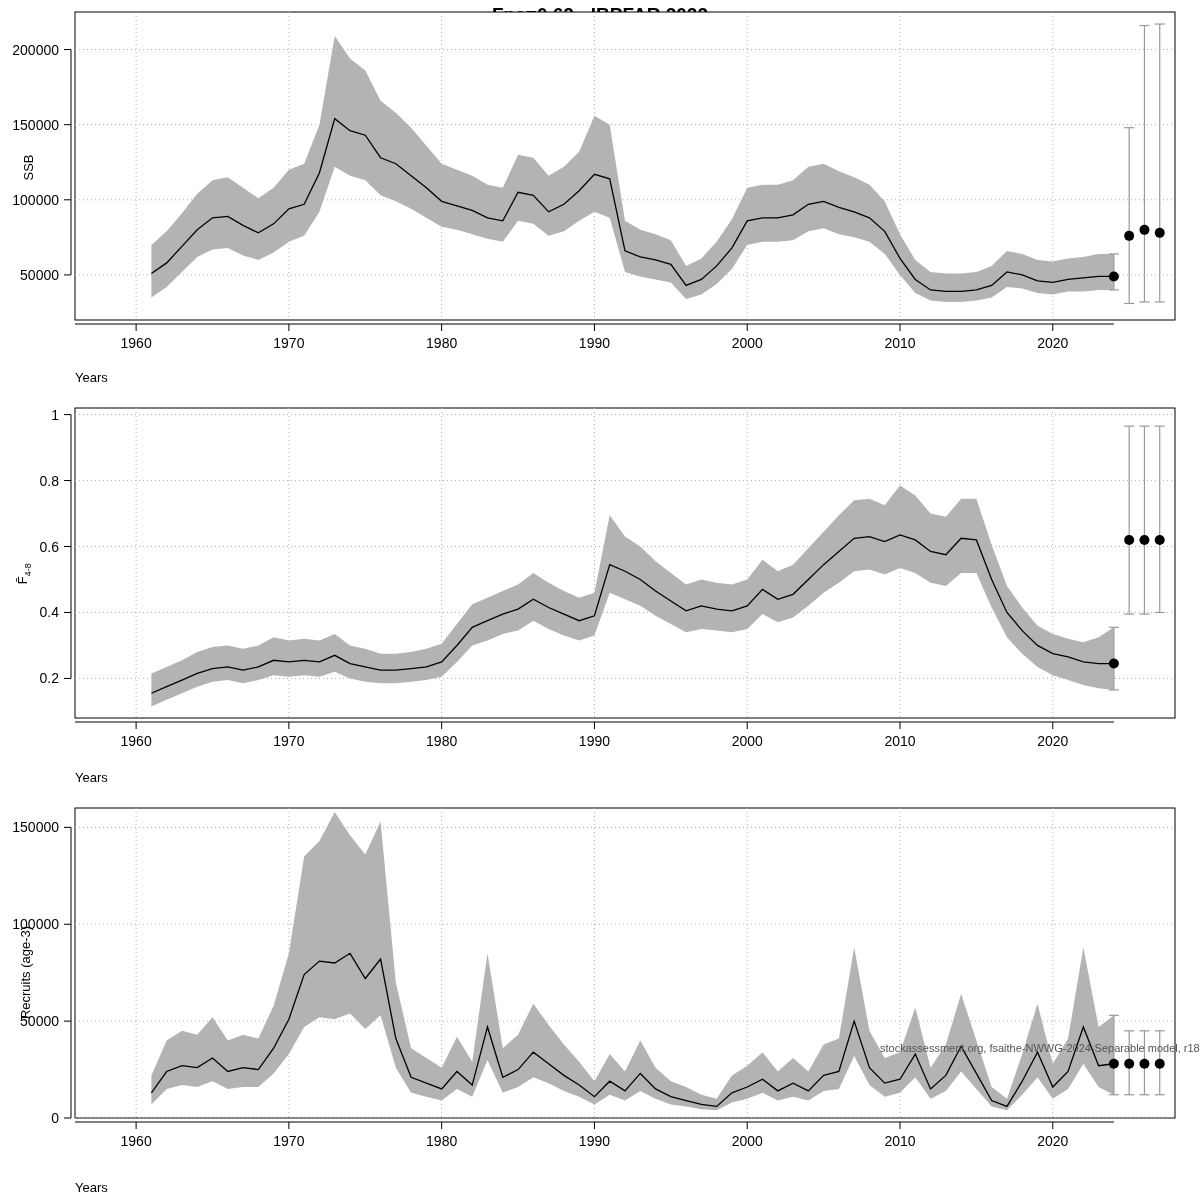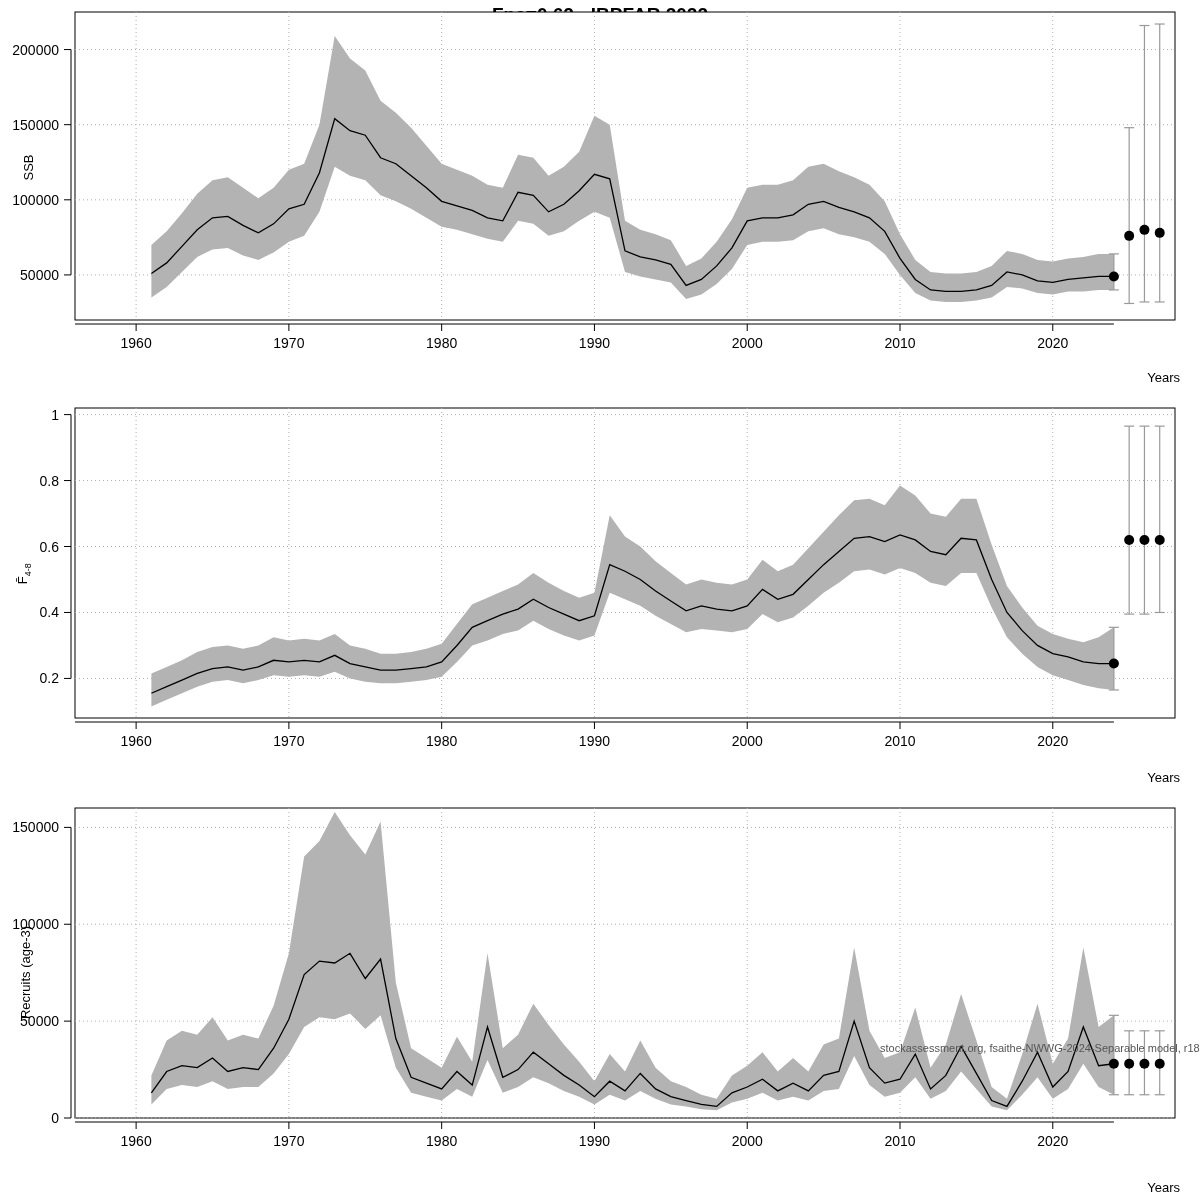--- a/index.html
+++ b/index.html
@@ -1,21 +1,21 @@
 <!DOCTYPE html>
 <html><head>
 <meta charset="utf-8">
 <style>
   html,body{margin:0;padding:0;}
   body{width:1200px;height:1200px;background:#ffffff;font-family:"Liberation Sans",sans-serif;}
   #root{position:relative;width:1200px;height:1200px;}
   .title{position:absolute;left:0;top:4px;width:1200px;text-align:center;font-size:19px;font-weight:bold;color:#000;}
   .panel{position:absolute;}
   .ylab{position:absolute;font-size:13px;color:#000;transform-origin:50% 50%;white-space:nowrap;}
-  .xlab{position:absolute;font-size:13px;color:#000;text-align:right;}
+  .xlab{position:absolute;font-size:13px;color:#000;text-align:left;}
   .watermark{position:absolute;font-size:11px;color:#555;white-space:nowrap;}
   svg{display:block;}
 </style>
 </head>
 <body>
 
 <div id="root">
   <div class="title">Fpa=0.62 - IBPFAR 2022</div>
 
   <div class="panel" style="left:0;top:0;width:1200px;height:390px;">

